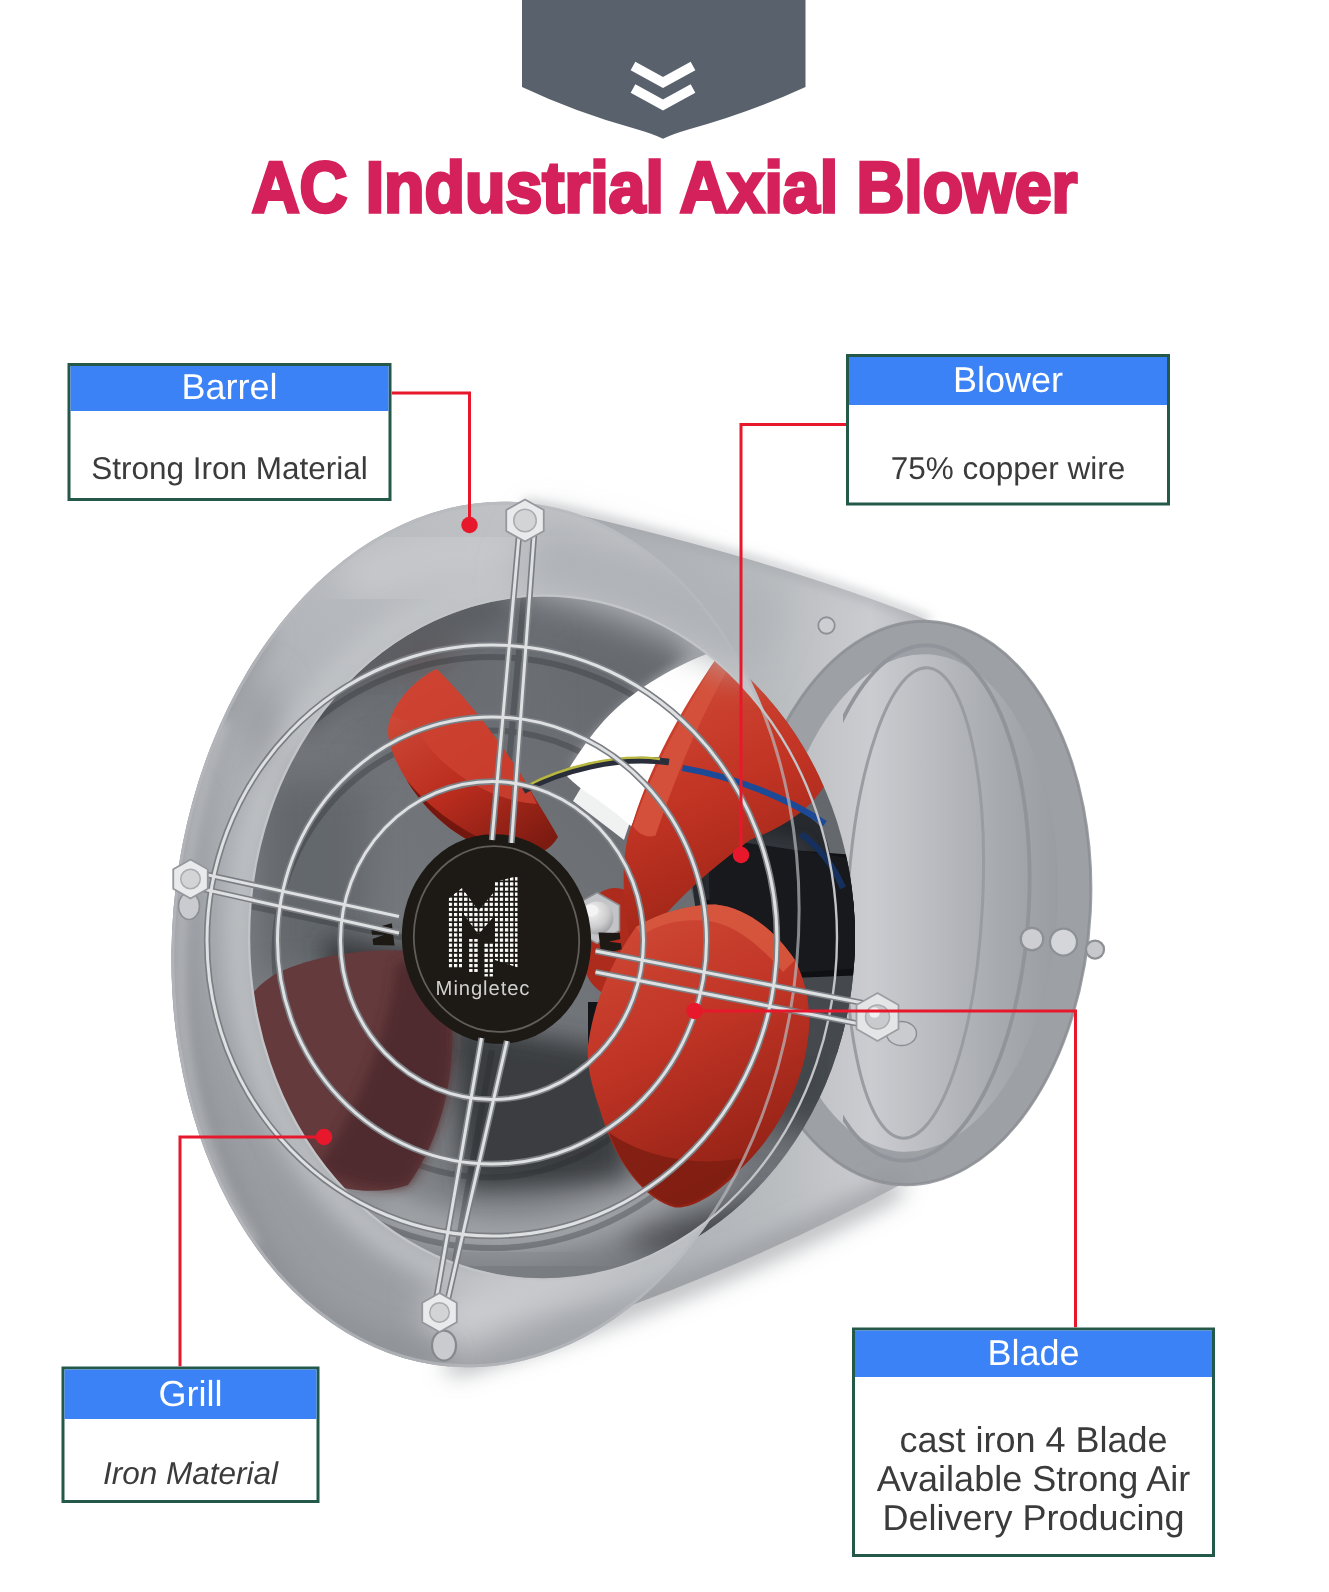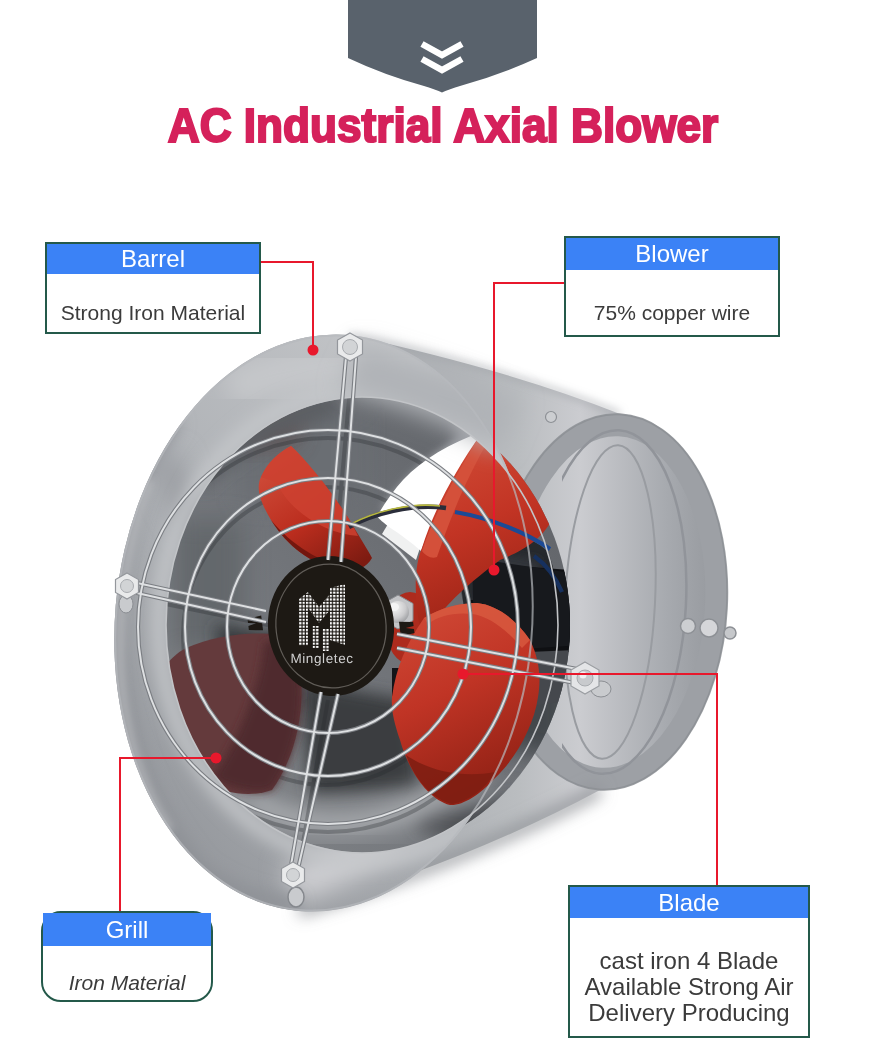--- a/index.html
+++ b/index.html
@@ -12,21 +12,21 @@
          -webkit-text-stroke:2.2px #d5215b;}
   .box{position:absolute;border:2px solid #24594a;background:#ffffff;}
   .box .hd{background:#3b82f6;color:#ffffff;font-weight:normal;font-size:24px;
            text-align:center;display:flex;align-items:center;justify-content:center;}
   .box .bd{color:#3b3b3b;font-size:21px;text-align:center;line-height:26px;
            display:flex;align-items:center;justify-content:center;margin-top:20px;}
   #box-barrel{left:45px;top:242px;width:212px;}
   #box-barrel .hd{height:30px;} #box-barrel .bd{height:38px;}
   #box-motor{left:564px;top:236px;width:212px;}
   #box-motor .hd{height:32px;} #box-motor .bd{height:45px;}
-  #box-grill{left:41px;top:911px;width:168px;border-radius:20px;}
+  #box-grill{left:41px;top:911px;width:168px;}
   #box-grill .hd{height:33px;} #box-grill .bd{height:34px;font-style:italic;}
   #box-blade{left:568px;top:885px;width:238px;}
   #box-blade .hd{height:31px;} #box-blade .bd{height:98px;font-size:24px;}
 </style>
 </head>
 <body>
 
 <svg class="abs" id="fansvg" style="left:0;top:0" width="886" height="1061" viewBox="0 0 886 1061">
   <defs>
     <linearGradient id="gBarrel" x1="0" y1="0" x2="1" y2="0">

